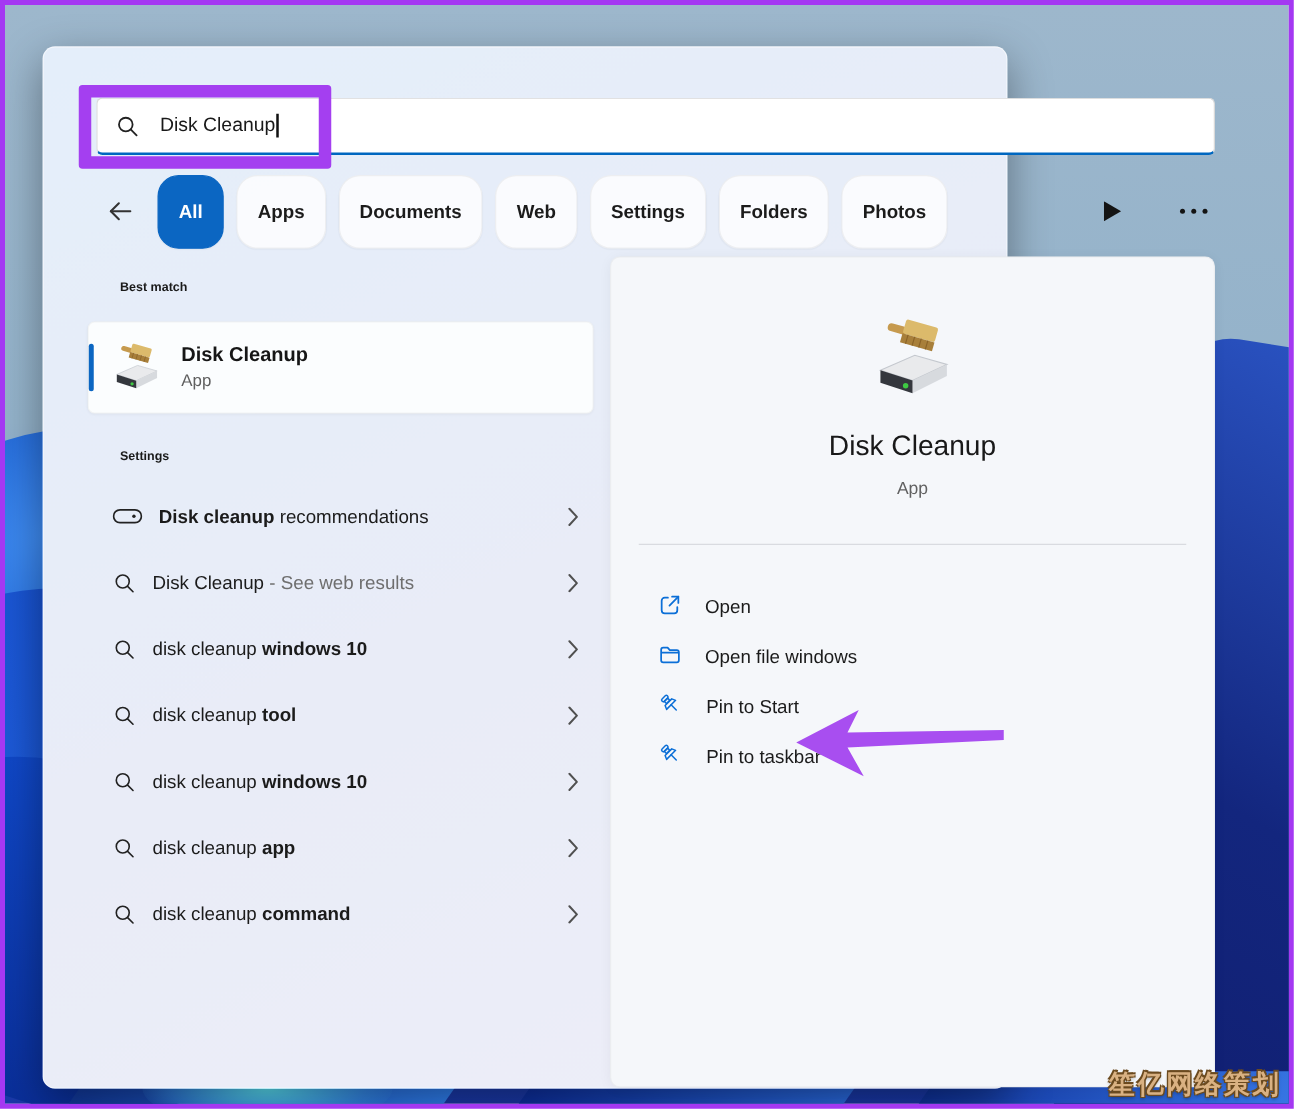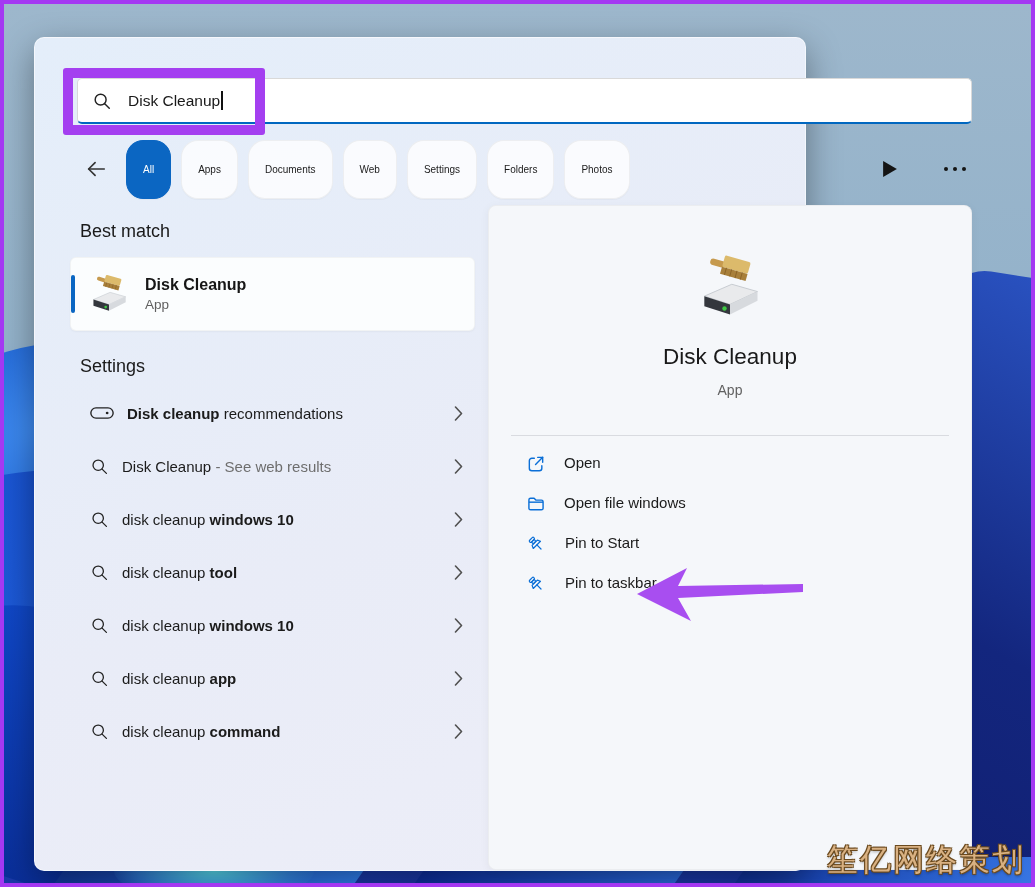--- a/index.html
+++ b/index.html
@@ -35,30 +35,30 @@
     display:flex;align-items:center;box-sizing:border-box;padding-left:14px;}
   .searchbar .query{margin-left:16px;font-size:15.5px;color:#191919;}
   .caret{display:inline-block;width:1.5px;height:19px;background:#111;vertical-align:middle;margin-left:1px;}
   .highlight-box{position:absolute;left:28px;top:30px;width:202px;height:67px;
     border:10px solid #a43ff0;border-radius:3px;pointer-events:none;box-sizing:border-box;}
 
   
   .tabsrow{position:absolute;left:48px;top:114px;width:880px;height:34px;display:flex;align-items:center;}
   .backbtn{width:26px;height:26px;display:flex;align-items:center;justify-content:center;margin-right:17px;cursor:pointer;}
   .pill{height:33px;display:flex;align-items:center;padding:12px 16px;border-radius:17px;margin-right:10px;
-    background:rgba(255,255,255,.78);border:1px solid rgba(0,0,0,.05);font-size:10px;color:#1b1b1b;cursor:pointer;
-    box-shadow:0 1px 1px rgba(0,0,0,.03);}
+    background:rgba(255,255,255,.78);border:1px solid rgba(0,0,0,.05);font-size:15px;color:#1b1b1b;cursor:pointer;
+    box-shadow:0 1px 1px rgba(0,0,0,.03);font-weight:bold;}
   .pill.active{background:#0b66c2;border-color:#0b66c2;color:#ffffff;}
   .tab-extra{position:absolute;top:3px;display:flex;align-items:center;justify-content:center;width:28px;height:28px;cursor:pointer;}
   .playbtn{left:793px;}
   .morebtn{left:858px;}
 
   
   .leftcol{position:absolute;left:35px;top:183px;width:405px;}
-  .section-h{margin-left:10px;font-size:18px;font-weight:400;color:#1a1a1a;height:20px;line-height:20px;}
+  .section-h{margin-left:26px;font-size:10px;font-weight:700;color:#1a1a1a;height:20px;line-height:20px;}
   .bm-card{position:relative;margin-top:16px;height:74px;background:#fbfdfe;border-radius:6px;
     border:1px solid rgba(0,0,0,.04);box-shadow:0 1px 2px rgba(0,0,0,.04);
     display:flex;align-items:center;padding-left:18px;box-sizing:border-box;cursor:pointer;}
   .accent-bar{position:absolute;left:0;top:50%;transform:translateY(-50%);width:3.5px;height:38px;background:#0b66c2;border-radius:3px;}
   .bm-texts{margin-left:16px;}
   .bm-title{font-size:16px;font-weight:700;color:#161616;}
   .bm-sub{font-size:13.5px;color:#5f5f5f;margin-top:3px;}
   .h-settings{margin-top:25px;}
   .h-web{margin-top:24px;}
   .row{height:38px;display:flex;align-items:center;margin-left:10px;width:395px;
@@ -71,26 +71,26 @@
   .chev{margin-left:auto;margin-right:6px;display:flex;align-items:center;}
 
   
   .panel{position:absolute;left:453px;top:167px;width:484px;height:665px;background:#f5f7fa;
     border-radius:8px;border:1px solid rgba(0,0,0,.04);box-shadow:0 2px 10px rgba(0,0,0,.05);box-sizing:border-box;}
   .panel .bigicon{position:absolute;left:50%;top:48px;transform:translateX(-50%);}
   .p-title{position:absolute;top:138px;width:100%;text-align:center;font-size:22.5px;font-weight:400;color:#191919;}
   .p-sub{position:absolute;top:176px;width:100%;text-align:center;font-size:14px;color:#616161;}
   .p-divider{position:absolute;top:229px;left:22px;right:22px;height:1px;background:#d9dbe0;}
   .actions{position:absolute;top:248px;left:0;right:0;}
-  .action{height:40px;display:flex;align-items:flex-start;padding-left:37px;cursor:pointer;}
+  .action{height:40px;display:flex;align-items:flex-end;padding-left:37px;cursor:pointer;}
   .action .alabel{margin-left:18px;font-size:15px;color:#1b1b1b;}
 
   .arrow-annot{position:absolute;left:600px;top:527px;pointer-events:none;z-index:30;}
 
-  .watermark{position:absolute;right:6px;bottom:2px;z-index:50;font-size:31px;font-weight:400;
+  .watermark{position:absolute;right:6px;bottom:2px;z-index:50;font-size:21px;font-weight:700;
     color:#d9b182;letter-spacing:2px;
     text-shadow:1px 1px 0 #6b4a1f,-1px -1px 0 #6b4a1f,1px -1px 0 #6b4a1f,-1px 1px 0 #6b4a1f,0 2px 3px rgba(0,0,0,.4);}
 </style>
 </head>
 <body>
 
 <div class="screen">
   <div class="petal petal1"></div>
   <div class="petal petal2"></div>
   <div class="petal petal3"></div>

